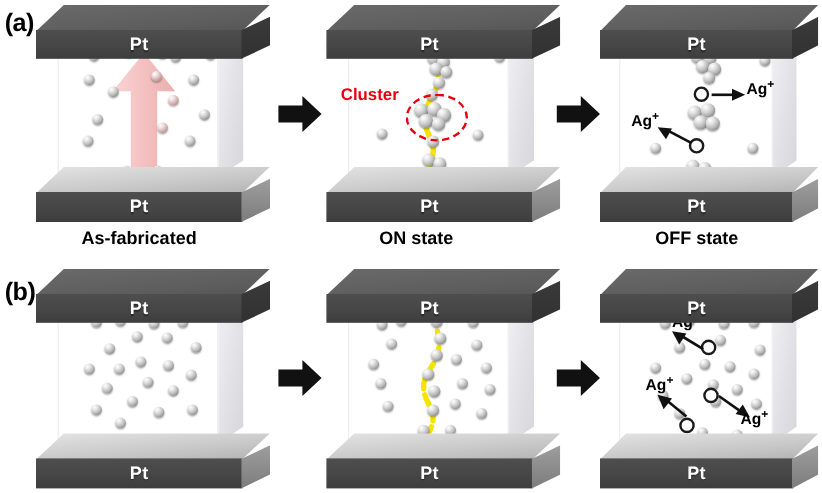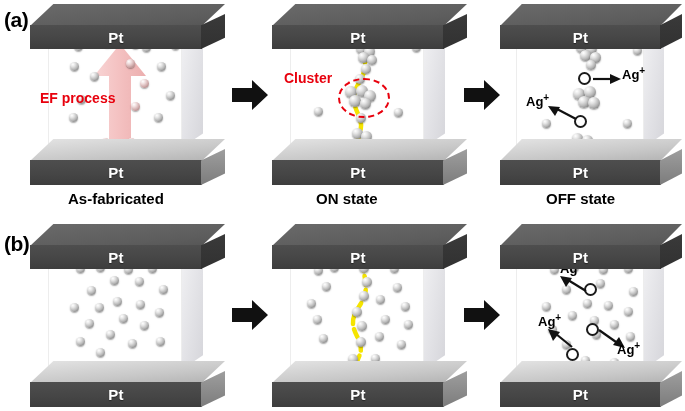--- a/index.html
+++ b/index.html
@@ -92,21 +92,20 @@
   <div class="particle" style="left:60px;top:70px;width:9px;height:9px;"></div>
   <div class="particle tinted" style="left:110px;top:77px;width:9px;height:9px;"></div>
   <div class="particle" style="left:136px;top:89px;width:9px;height:9px;"></div>
   <div class="particle" style="left:47px;top:93px;width:9px;height:9px;"></div>
   <div class="particle tinted" style="left:101px;top:100px;width:9px;height:9px;"></div>
   <div class="particle" style="left:39px;top:111px;width:9px;height:9px;"></div>
   <div class="particle" style="left:124px;top:111px;width:9px;height:9px;"></div>
   <div class="particle tinted" style="left:71px;top:136px;width:9px;height:9px;"></div>
   <div class="particle tinted" style="left:97px;top:136px;width:9px;height:9px;"></div>
 
-  <div class="ef-label" style="left:10px;top:88px;">EF process</div>
 
   <div class="slab top-el" style="left:0;top:2px;width:195px;height:42px;">
     <div class="face-top" style="width:195px;height:22px;clip-path:polygon(12% 0%,100% 0%,88% 100%,0% 100%);"></div>
     <div class="face-front" style="top:21px;width:172px;height:24px;">
       <span class="pt-text">Pt</span>
     </div>
     <div class="face-right" style="left:171px;top:10px;width:24px;height:35px;clip-path:polygon(0% 32%,100% 0%,100% 68%,0% 100%);"></div>
   </div>
 
   <div class="slab bot-el" style="left:0;top:137px;width:195px;height:46px;">

